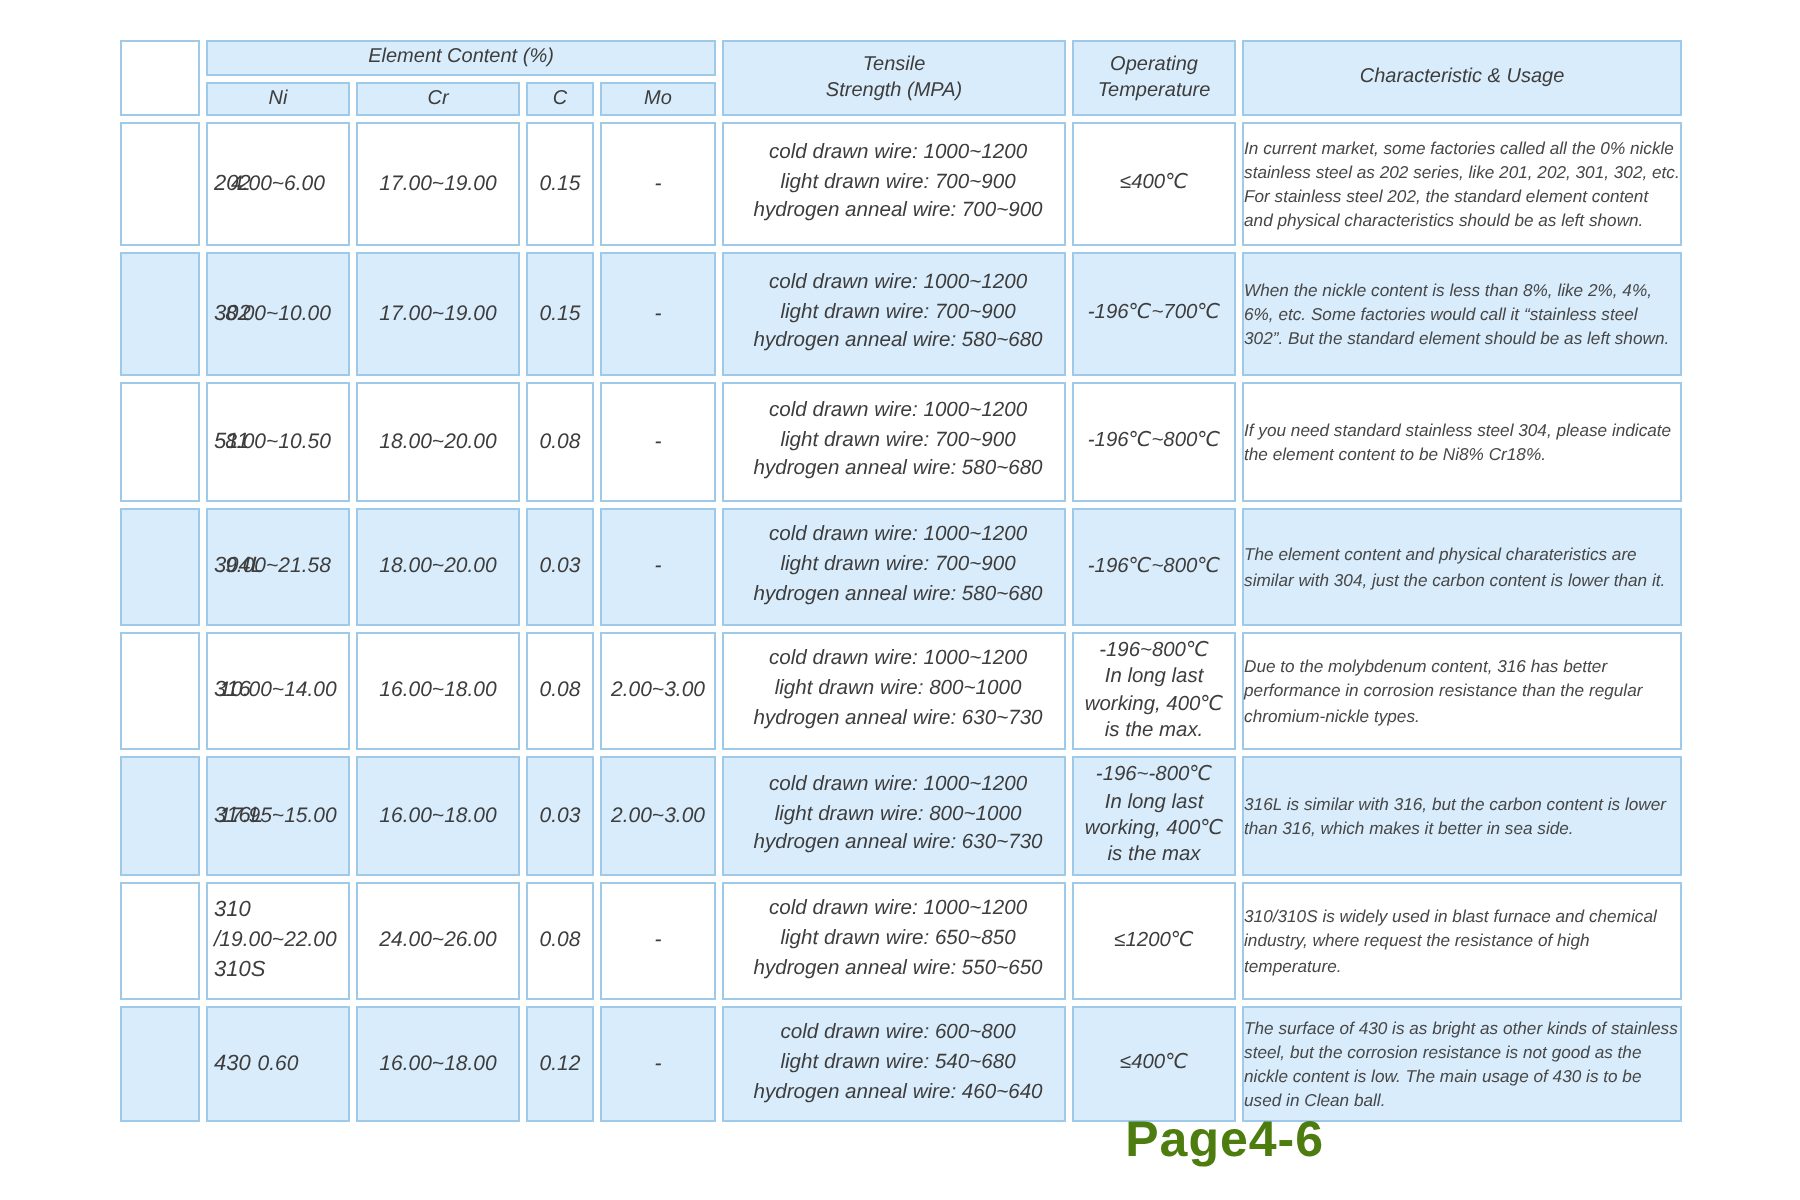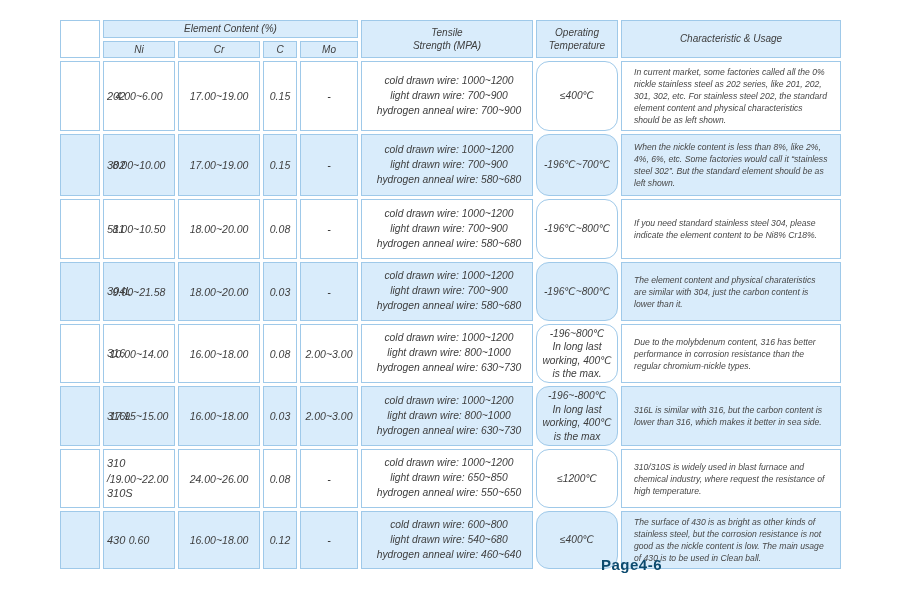--- a/index.html
+++ b/index.html
@@ -48,35 +48,35 @@
 
   td.grade{font-size:11px;white-space:pre-line;padding-left:46px;}
   td.elem{font-size:10.5px;}
   td.tensile{
     text-align:center;
     font-size:10.3px;
     padding-left:7px;
     white-space:pre-line;
     line-height:1.45;
   }
-  td.temp{font-size:10.2px;white-space:pre-line;line-height:1.32;border-radius:13px;}
+  td.temp{font-size:10.2px;white-space:pre-line;line-height:1.32;}
   td.chr{
     text-align:left;
     font-size:8.6px;
     line-height:1.4;
-    padding:4px 12px;
+    padding:4px 0;
     color:#474747;
   }
 
   .page-label{
     position:absolute;
     right:50px;top:556px;
-    font-size:15px;
+    font-size:25px;
     font-weight:bold;
-    color:#0c4a6e;
+    color:#4d7c0f;
     font-style:normal;
     letter-spacing:0.5px;
   }
 </style>
 </head>
 <body>
 
 <div class="sheet">
 
   <table class="spec">

